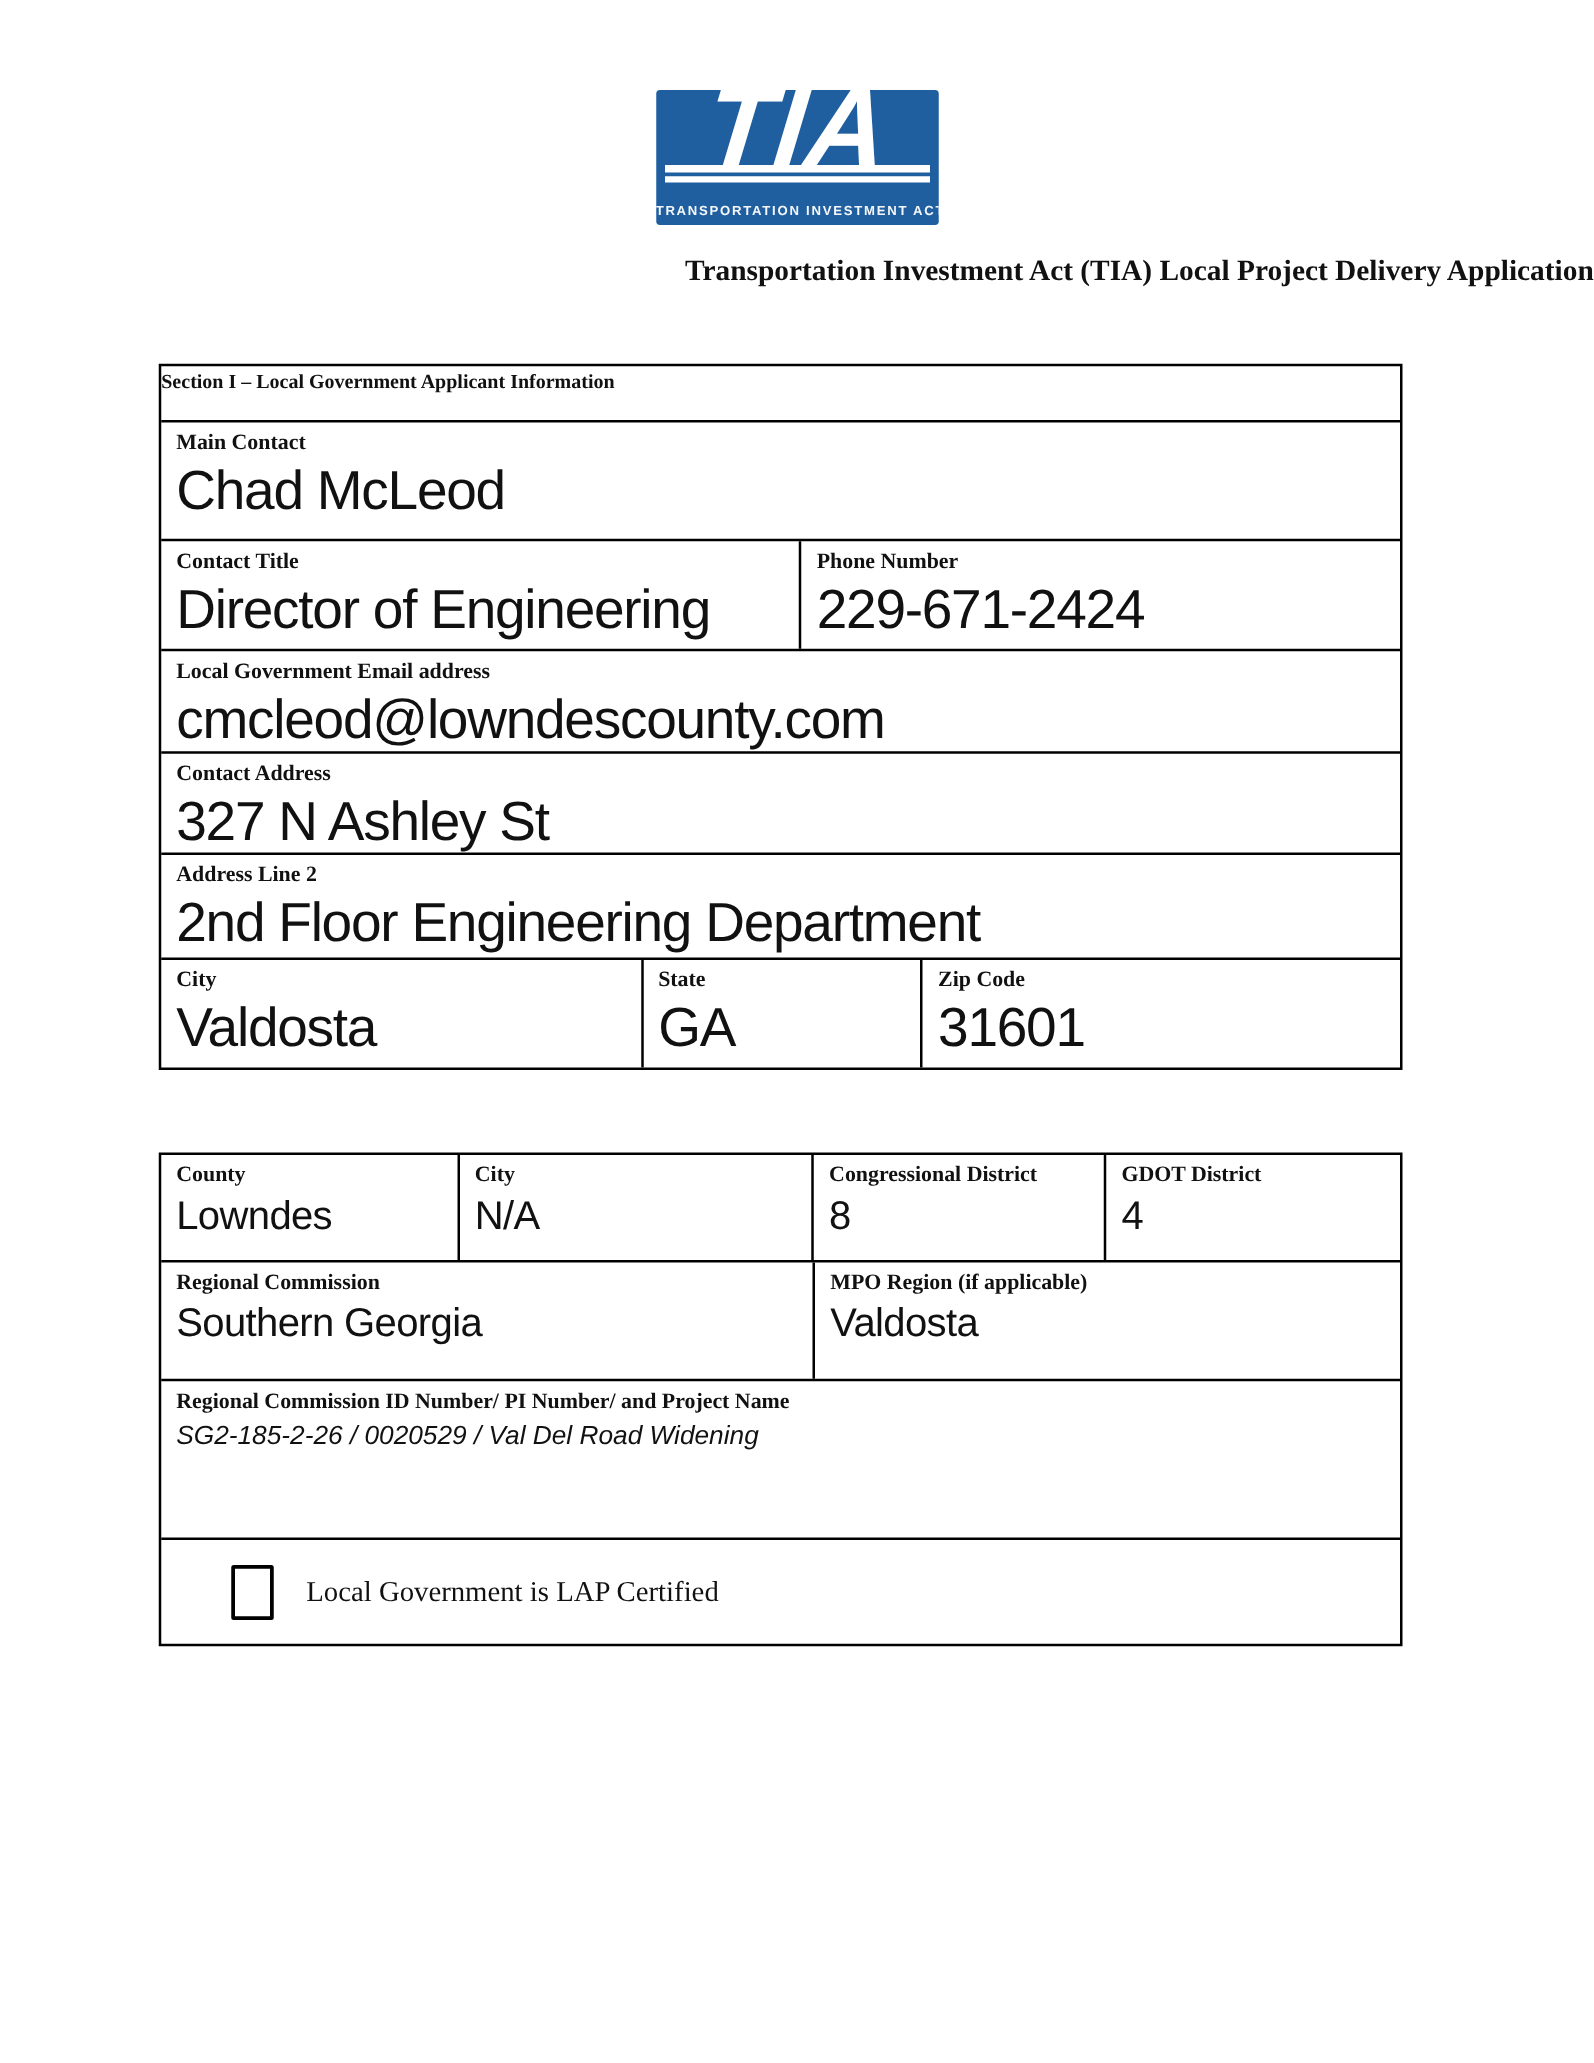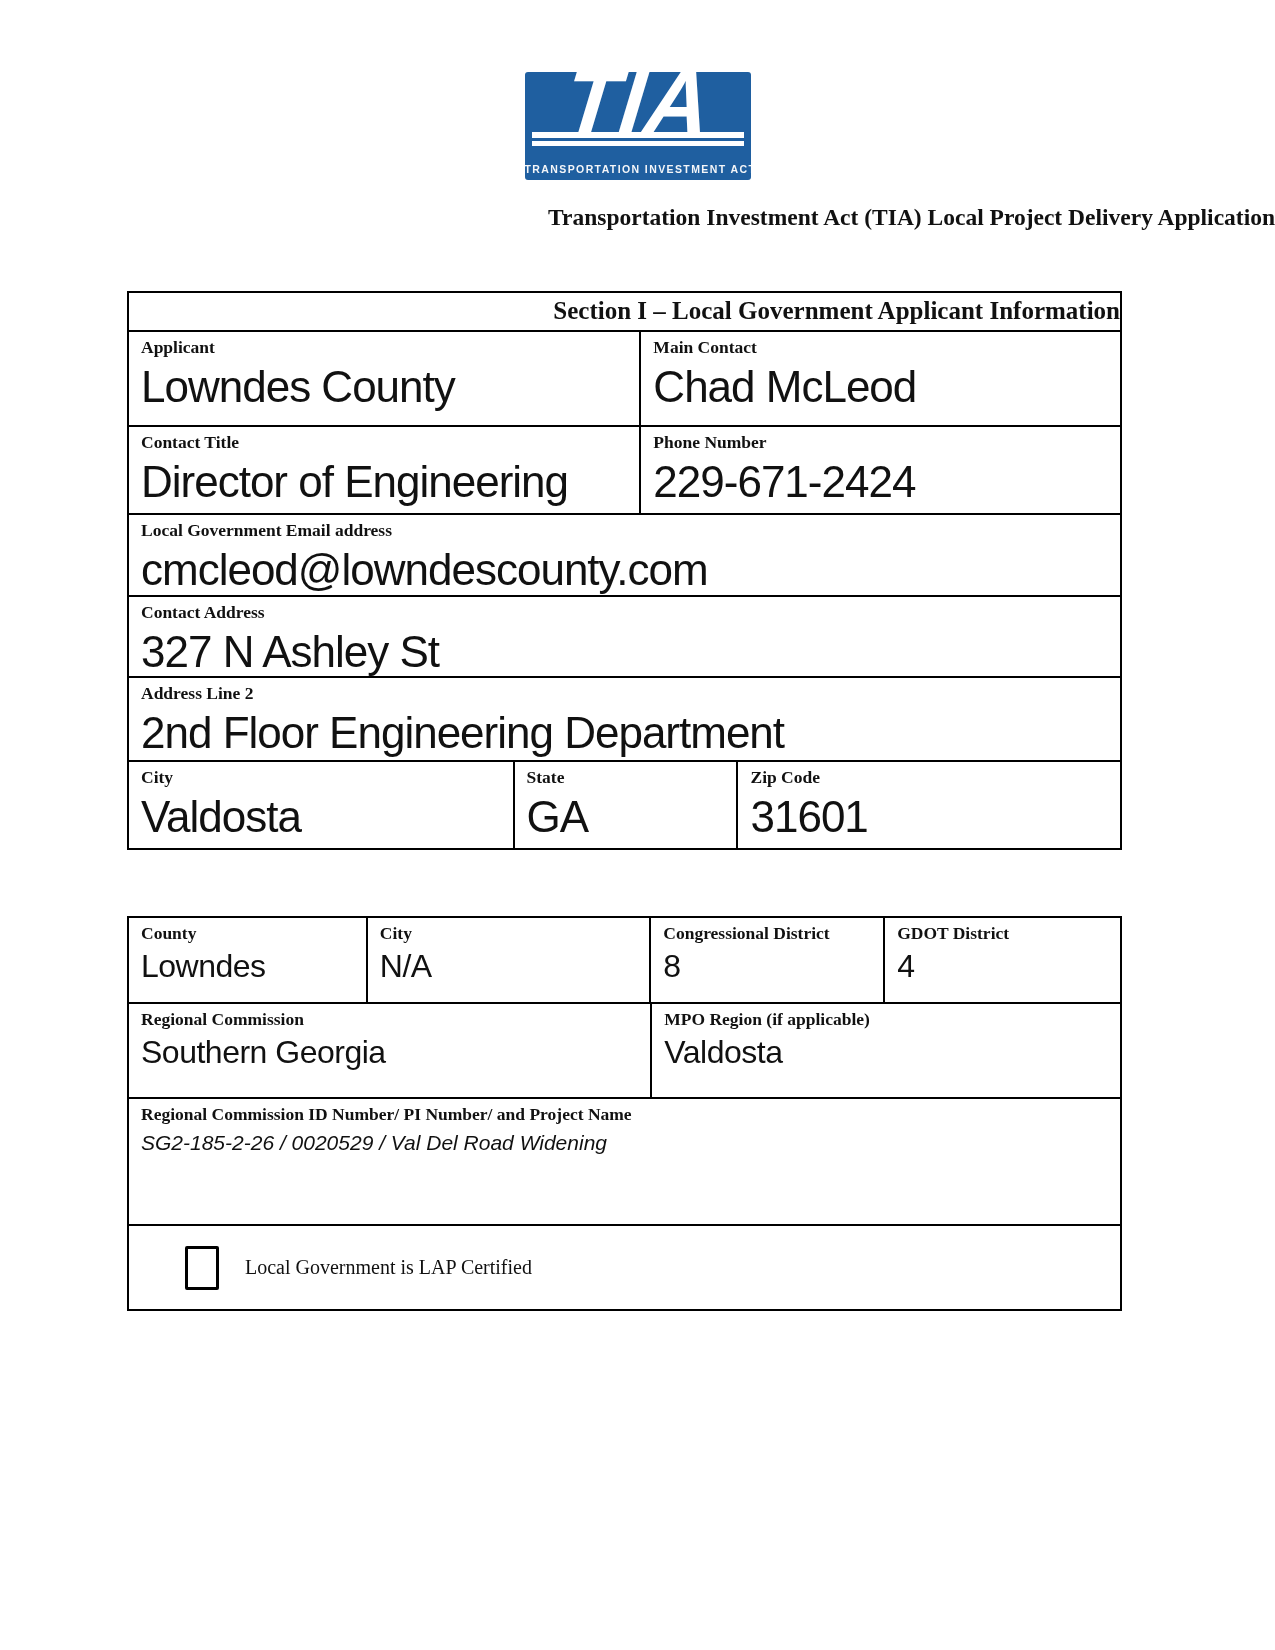--- a/index.html
+++ b/index.html
@@ -56,23 +56,23 @@
     width:995px;
     margin-left:127px;
     border:2px solid #000;
     box-sizing:border-box;
     background:#fff;
   }
   .sec1{margin-top:60px;}
   .sec2{margin-top:66px;}
   .sec-header{
     border-bottom:2px solid #000;
-    text-align:right;
-    font-weight:bold;font-size:25px;
-    padding:4px 0 5px;
+    text-align:left;
+    font-weight:bold;font-size:16px;
+    padding:4px 0 21px;
   }
   .row{display:flex;border-bottom:2px solid #000;box-sizing:border-box;}
   .row:last-child{border-bottom:none;}
   .cell{
     box-sizing:border-box;
     padding:3px 8px 2px 12px;
     overflow:hidden;
     display:flex;flex-direction:column;
   }
   .cell + .cell{border-left:2px solid #000;}
@@ -113,21 +113,21 @@
     width:34px;height:44px;
     border:3px solid #000;
     border-radius:2px;
     background:#fff;
     box-sizing:border-box;
     flex:0 0 auto;
     cursor:pointer;
   }
   .lap-label{
     margin-left:26px;
-    font-size:20px;
+    font-size:23px;
   }
 </style>
 </head>
 <body>
 
 <div class="page">
 
   <div class="logo" style="background-color: rgb(31, 95, 160);">
     <div class="logo-tia">TIA</div>
     <div class="logo-road">
@@ -135,24 +135,20 @@
     </div>
     <div class="logo-caption">TRANSPORTATION INVESTMENT ACT</div>
   </div>
 
   <div class="doc-title">Transportation Investment Act (TIA) Local Project Delivery Application</div>
 
   <div class="form sec1">
     <div class="sec-header">Section I – Local Government Applicant Information</div>
 
     <div class="row h95">
-      <div class="cell w515">
-        <div class="label">Applicant</div>
-        <div class="value">Lowndes County</div>
-      </div>
       <div class="cell w485">
         <div class="label">Main Contact</div>
         <div class="value">Chad McLeod</div>
       </div>
     </div>
 
     <div class="row h88">
       <div class="cell w515">
         <div class="label">Contact Title</div>
         <div class="value">Director of Engineering</div>

